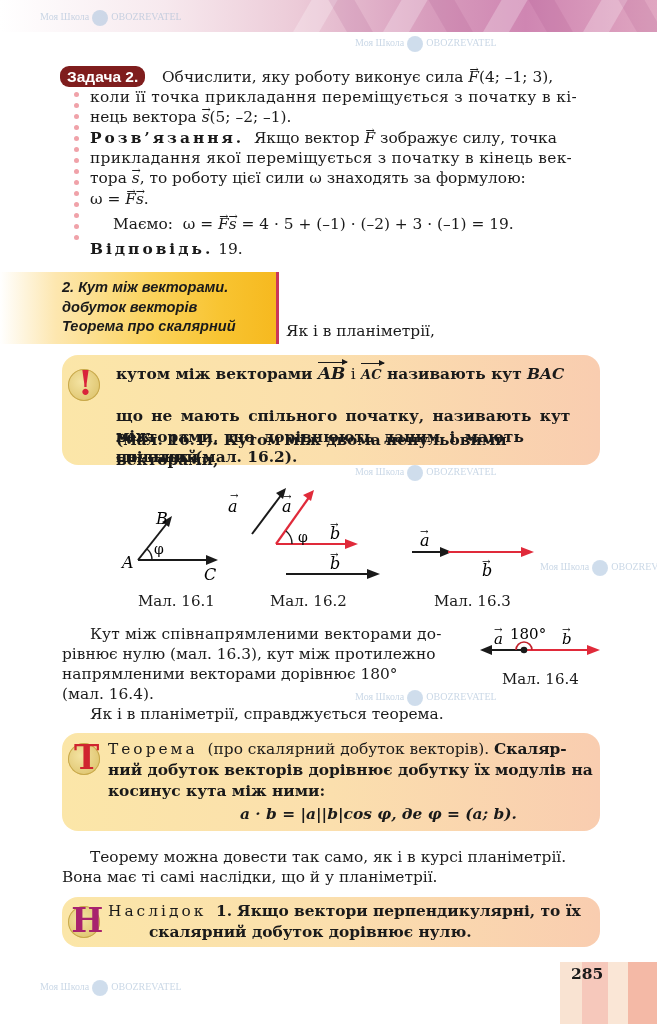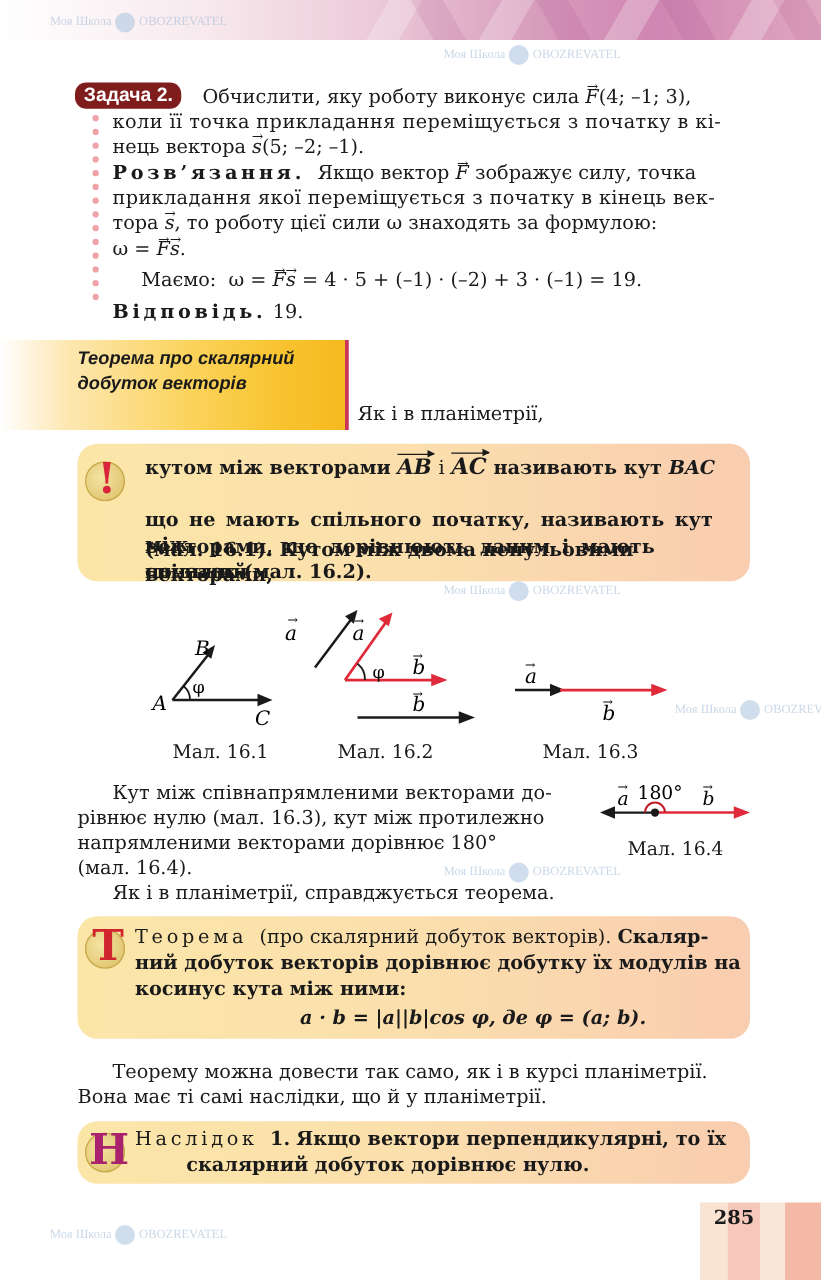--- a/index.html
+++ b/index.html
@@ -157,36 +157,37 @@
   <span class="vec i">F</span><span class="vec i">s</span>
   <span>= 4 · 5 + (–1) · (–2) + 3 · (–1) = 19.</span>
 </div>
 <div class="text" style="left:90px;top:240px;">
   <span class="b spaced">Відповідь.</span>
   <span>19.</span>
 </div>
 
 <div class="section-title">
   <div class="t">
+    <div>2. Кут між векторами.</div>
+    <div>добуток векторів</div>
     <div>Теорема про скалярний</div>
-    <div>добуток векторів</div>
   </div>
 </div>
 <div class="text" style="left:286px;top:322px;">Як і в планіметрії,</div>
 
 <div class="callout" style="left:62px;top:355px;width:538px;height:110px;">
   <div class="badge-icon" style="left:6px;top:14px;">
     <span class="glyph" style="color:#d9243b;">!</span>
   </div>
 </div>
 <div class="text b" style="left:116px;top:364px;width:476px;">
   <span>кутом між векторами</span>
   <span class="vecbar i" style="font-size:17px;">AB</span>
   <span style="font-weight:normal;">і</span>
-  <span class="vecbar i" style="font-size:18px;">AC</span>
+  <span class="vecbar i" style="font-size:13px;">AC</span>
   <span>називають кут</span>
   <span class="i">BAC</span>
 </div>
 <div class="text b" style="left:116px;top:386px;width:476px;margin-top:45px;">(мал. 16.1). Кутом між двома ненульовими векторами,</div>
 <div class="text b" style="left:116px;top:407px;width:476px;word-spacing:3px;">що не мають спільного початку, називають кут між</div>
 <div class="text b" style="left:116px;top:428px;width:476px;word-spacing:4px;">векторами, що дорівнюють даним і мають спільний</div>
 <div class="text b" style="left:116px;top:440px;width:476px;padding-top:8px;">початок (мал. 16.2).</div>
 
 <svg style="position:absolute;left:118px;top:500px;" width="105" height="85" viewBox="0 0 105 85">
   <line x1="20" y1="60" x2="50" y2="22" stroke="#1a1a1a" stroke-width="2"></line>

